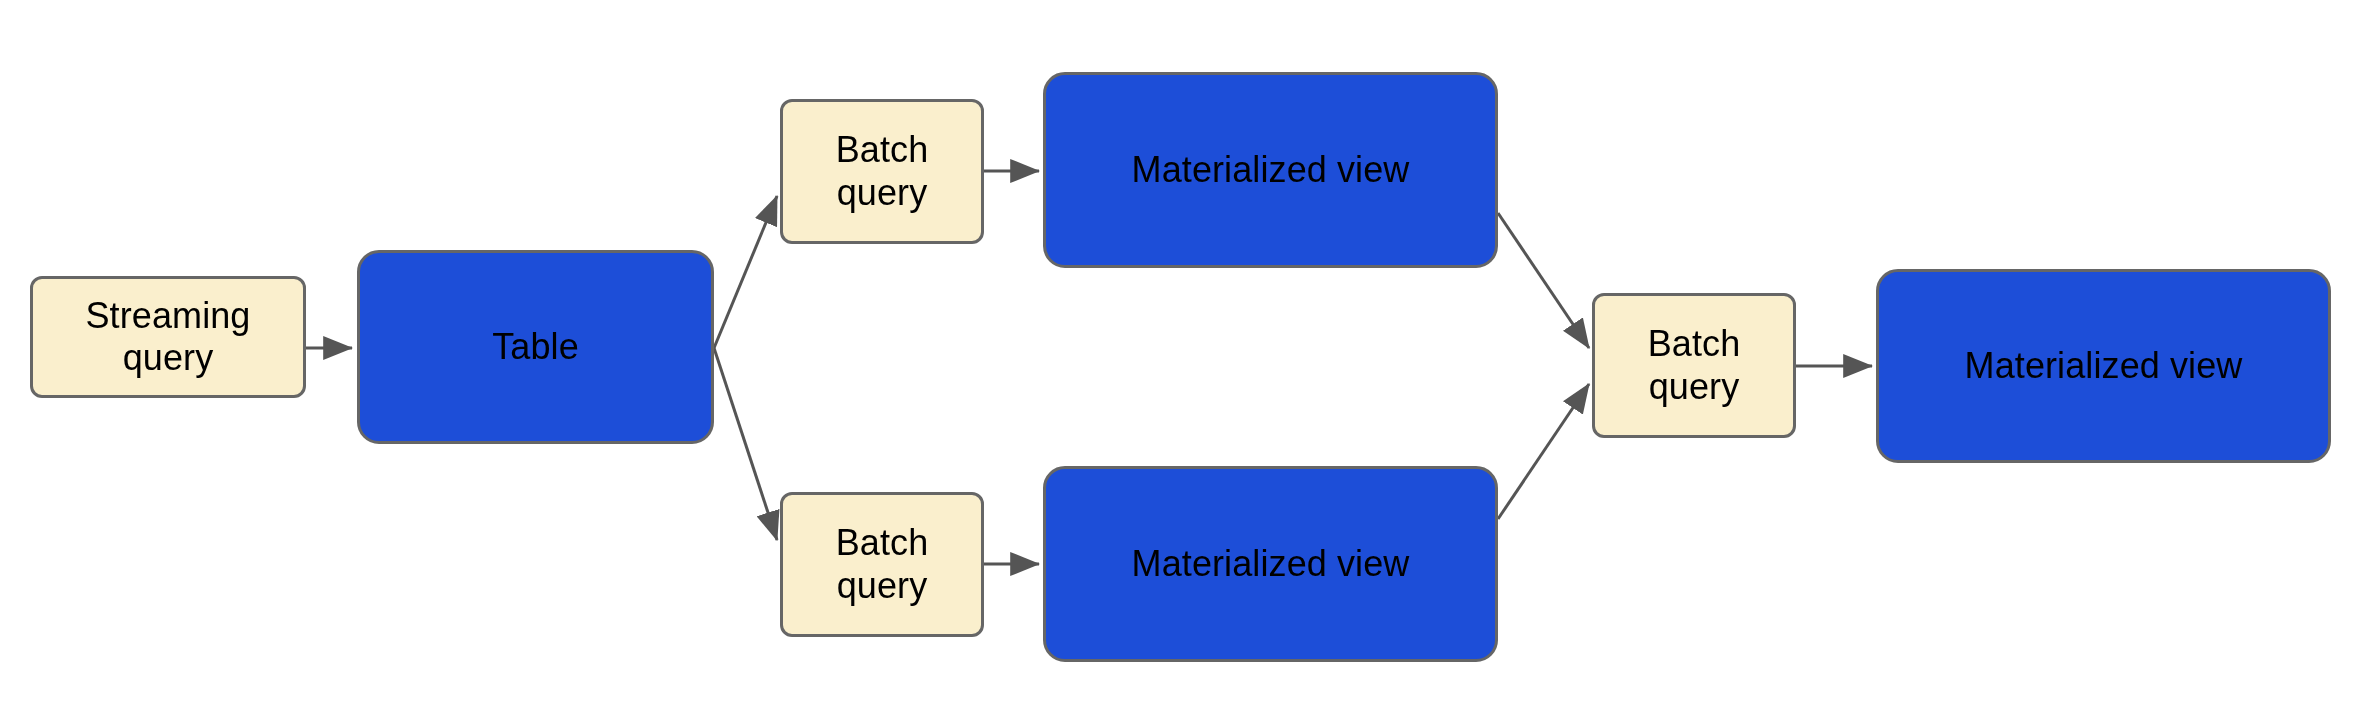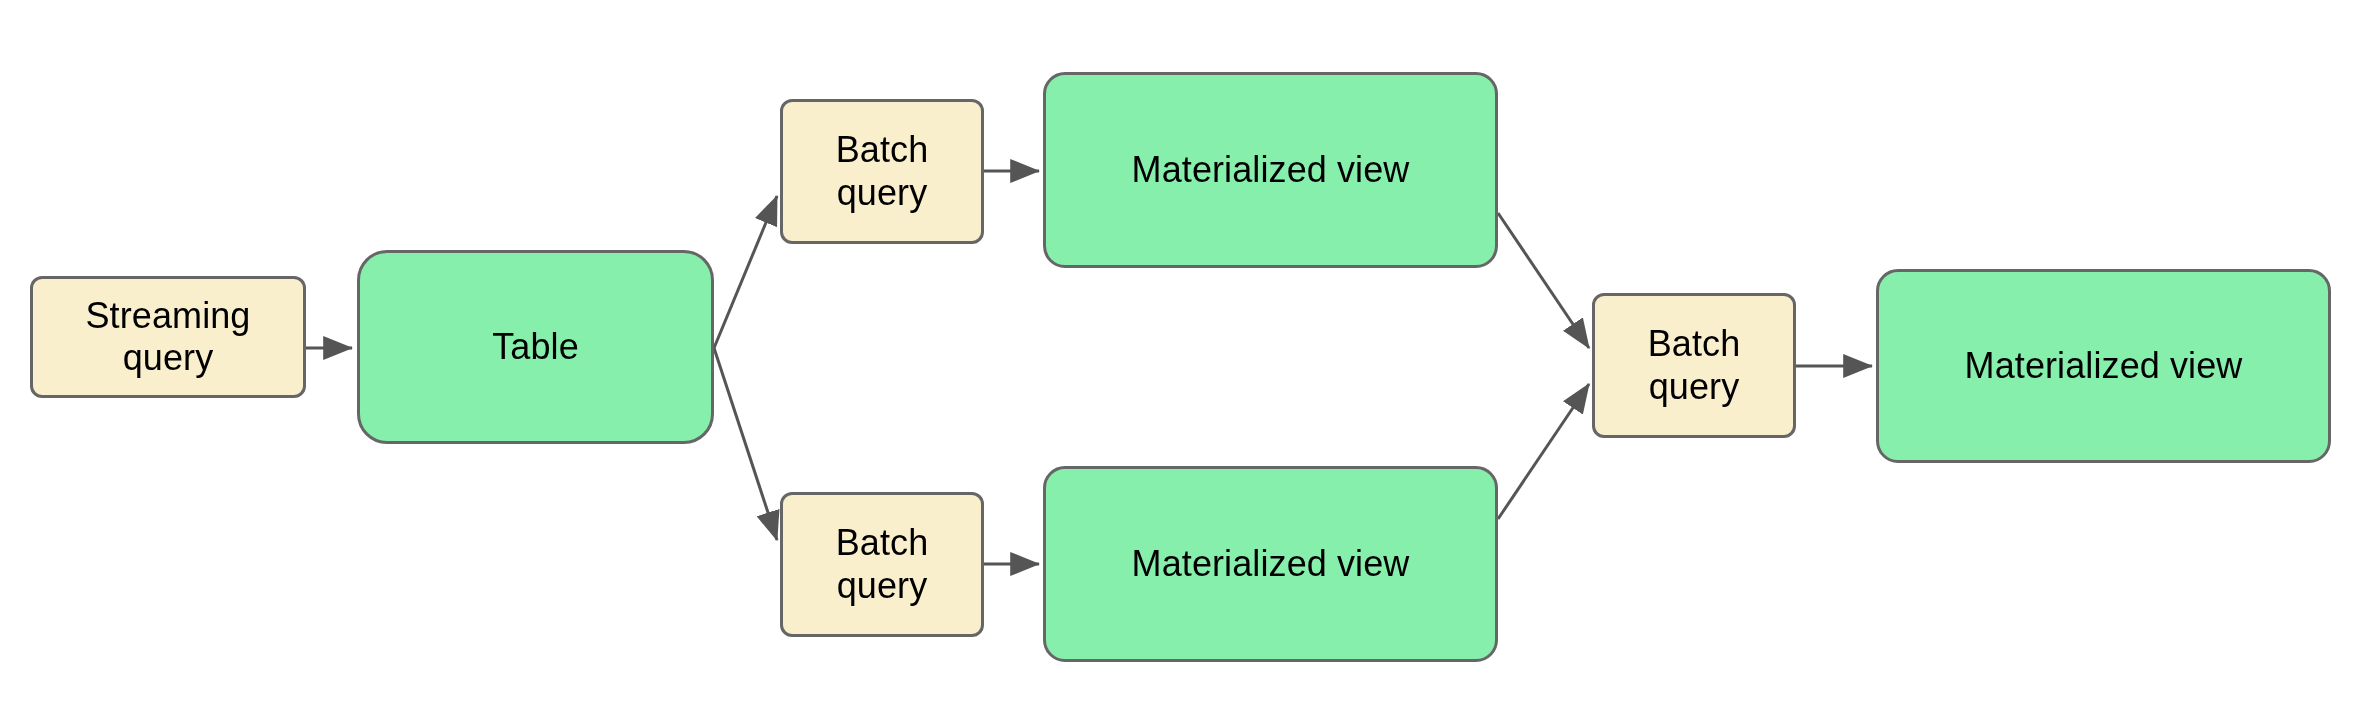--- a/index.html
+++ b/index.html
@@ -38,21 +38,21 @@
     line-height: 1.18;
     white-space: pre-line;
     letter-spacing: 0.1px;
     z-index: 2;
   }
   .node.process {
     background: #FAEFCD;
     border-radius: 12px;
   }
   .node.store {
-    background: #86efac;
+    background: #1d4ed8;
     border-radius: 22px;
   }
 </style>
 </head>
 <body>
 
 <div id="diagram-canvas">
 
   <svg id="edge-layer" viewBox="0 0 2370 720" width="2370" height="720" xmlns="http://www.w3.org/2000/svg">
     <defs>
@@ -90,21 +90,21 @@
     </g>
 
     <g>
       <line x1="1796" y1="366" x2="1872" y2="366" stroke="#555555" stroke-width="3" marker-end="url(#arrowhead)"></line>
     </g>
   </svg>
 
   <div class="node process" style="left:30px; top:276px; width:276px; height:122px;">Streaming
 query</div>
 
-  <div class="node store" style="left:357px; top:250px; width:357px; height:194px;border-radius:30px;">Table</div>
+  <div class="node store" style="left:357px; top:250px; width:357px; height:194px;">Table</div>
 
   <div class="node process" style="left:780px; top:99px; width:204px; height:145px;">Batch
 query</div>
 
   <div class="node store" style="left:1043px; top:72px; width:455px; height:196px;">Materialized view</div>
 
   <div class="node process" style="left:780px; top:492px; width:204px; height:145px;">Batch
 query</div>
 
   <div class="node store" style="left:1043px; top:466px; width:455px; height:196px;">Materialized view</div>

